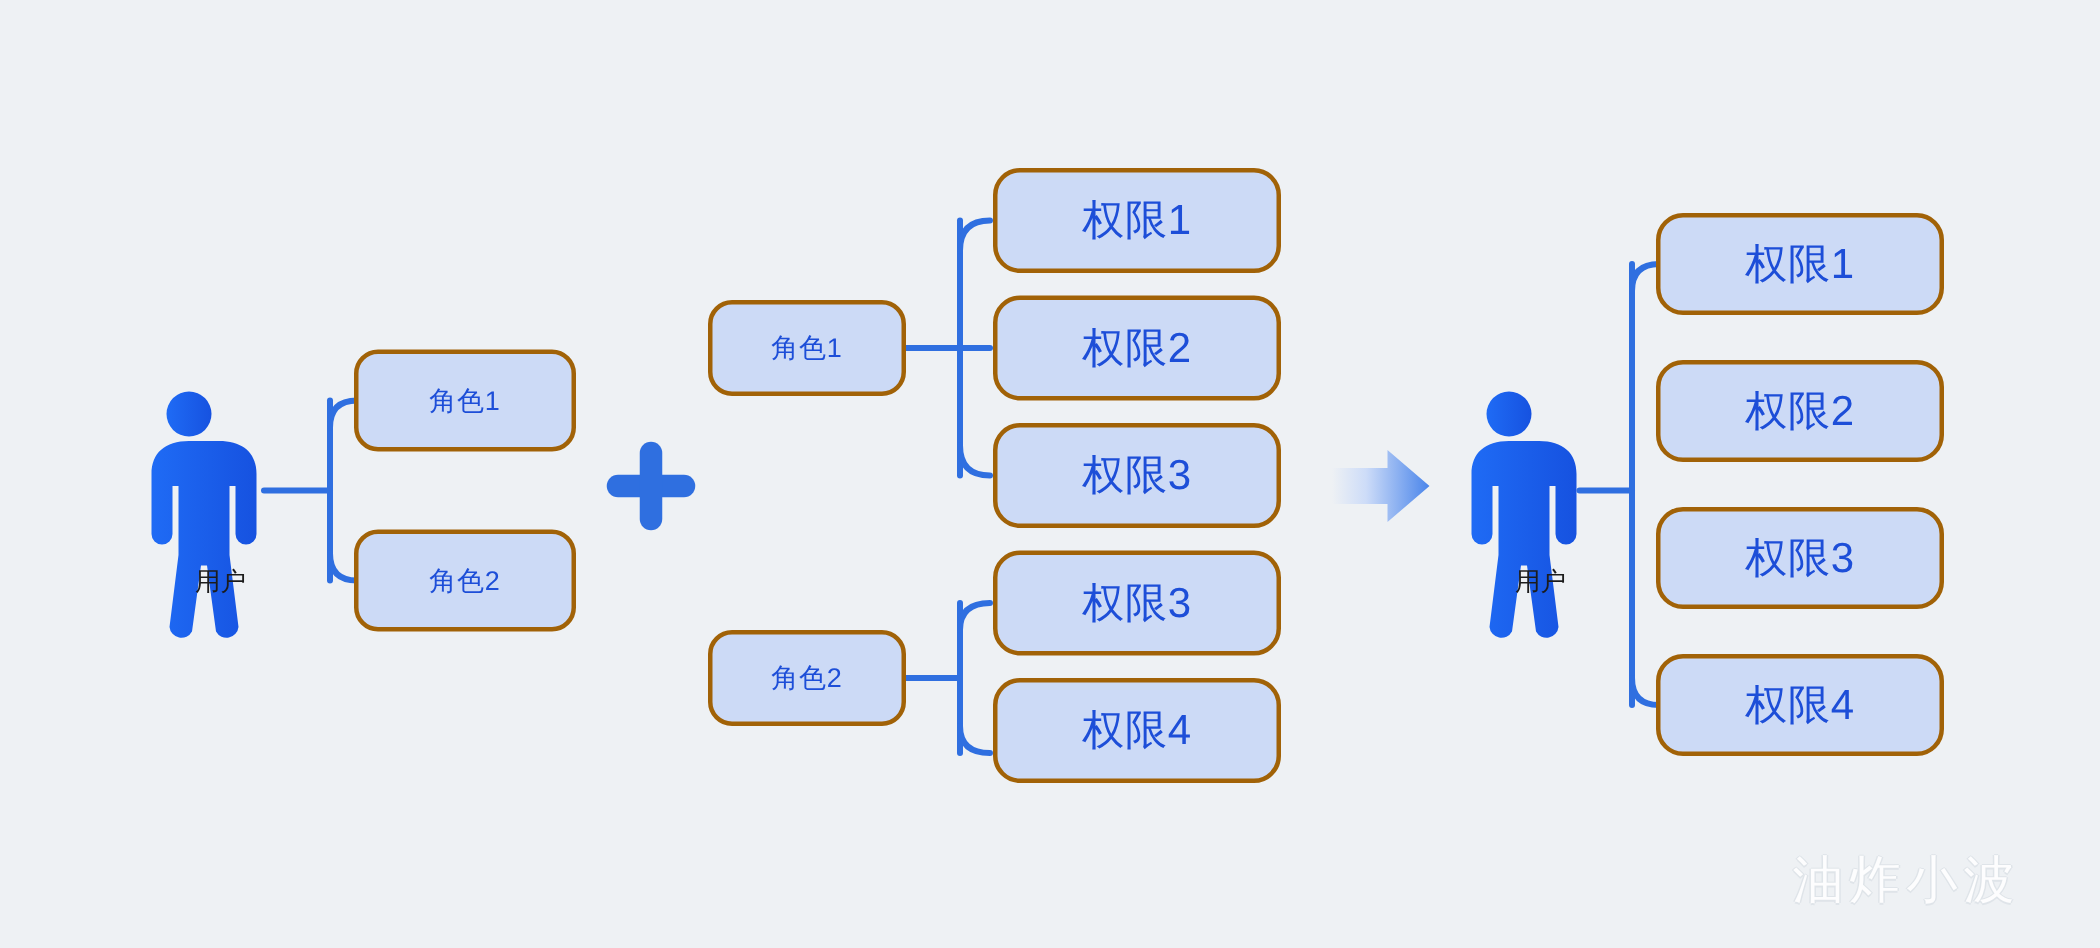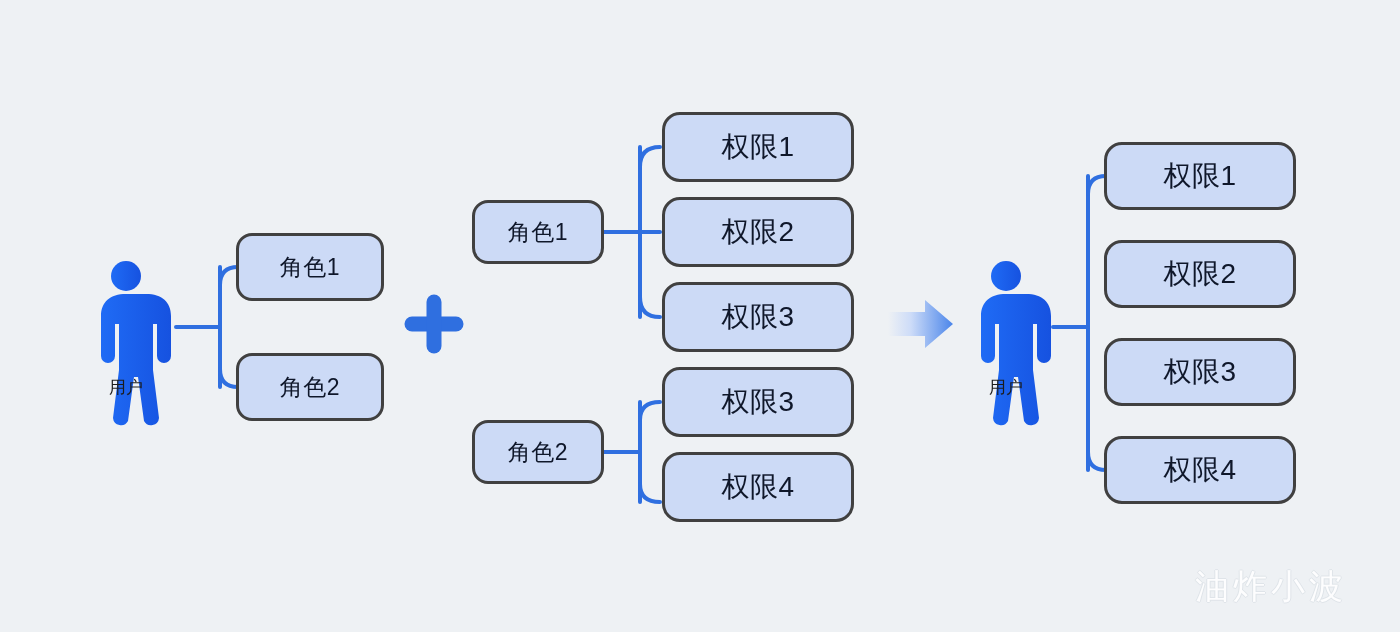--- a/index.html
+++ b/index.html
@@ -18,39 +18,39 @@
     position: absolute;
     left: 0;
     top: 0;
     width: 1400px;
     height: 632px;
   }
   .node {
     position: absolute;
     box-sizing: border-box;
     background: #ccdaf6;
-    border: 3px solid #404040;
+    border: 3px solid #a16207;
     border-radius: 18px;
     display: flex;
     align-items: center;
     justify-content: center;
-    color: #0f172a;
+    color: #1d4ed8;
     font-size: 28px;
     letter-spacing: 0.5px;
     font-family: "Liberation Sans", "DejaVu Sans", sans-serif;
   }
   .node.role {
     border-radius: 16px;
-    font-size: 23px;
+    font-size: 18px;
   }
   .actor {
     position: absolute;
     display: flex;
     flex-direction: column;
-    align-items: center;
+    align-items: flex-end;
   }
   .actor-label {
     margin-top: 6px;
     font-size: 17px;
     color: #1c1c1c;
   }
   .watermark {
     position: absolute;
     right: 53px;
     bottom: 22px;

